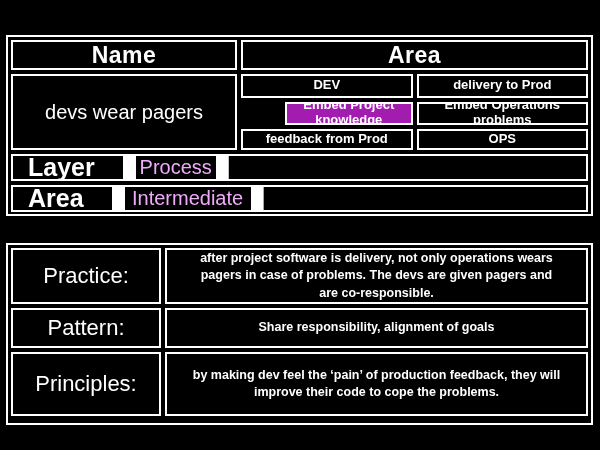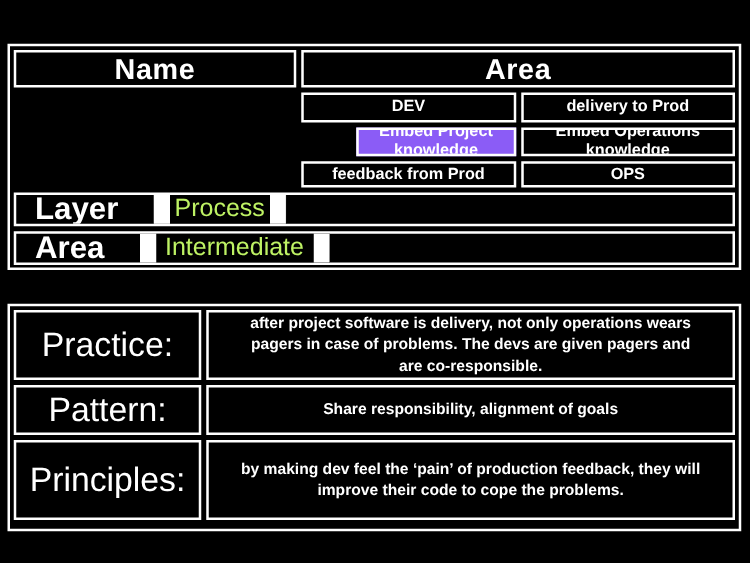--- a/index.html
+++ b/index.html
@@ -53,39 +53,40 @@
   .badge-intermediate { width: 152px; }
   .badge-mat {
     position: absolute; inset: 0; background: #fff;
     clip-path: polygon(16px 0, calc(100% - 16px) 0, 100% 11px, 100% calc(100% - 11px),
                        calc(100% - 16px) 100%, 16px 100%, 0 calc(100% - 11px), 0 11px);
   }
   .badge-core {
     position: absolute; inset: 8px 13px;
     background: #000; border-radius: 5px;
     display: flex; align-items: center; justify-content: center;
-    color: #bef264; font-size: 20px; white-space: nowrap;
+    color: #f0abfc; font-size: 20px; white-space: nowrap;
   }
-  .detail-label { font-size: 27px; }
+  .detail-label { font-size: 22px; }
   .detail-text  { font-size: 12.5px; font-weight: bold; line-height: 1.4; padding: 2px 25px; }
 </style>
 </head>
 <body>
 
 <div class="slide">
 
   <div class="card top-card">
     <div class="cell header-cell name-header">Name</div>
     <div class="cell header-cell area-header">Area</div>
+    <div class="cell name-value">devs wear pagers</div>
 
     <div class="area-grid">
       <div class="cell area-cell">DEV</div>
       <div class="cell area-cell">delivery to Prod</div>
-      <div class="cell area-cell" style="background: #8b5cf6; margin-left: 44px;">Embed Project knowledge</div>
-      <div class="cell area-cell">Embed Operations knowledge</div>
+      <div class="cell area-cell" style="background: #a21caf; margin-left: 44px;">Embed Project knowledge</div>
+      <div class="cell area-cell">Embed Operations problems</div>
       <div class="cell area-cell">feedback from Prod</div>
       <div class="cell area-cell">OPS</div>
     </div>
 
     <div class="layer-row">
       <div class="cell meta-cell">
         <span class="meta-label">Layer</span>
         <span class="badge badge-process">
           <span class="badge-mat"></span>
           <span class="badge-core">Process</span>

